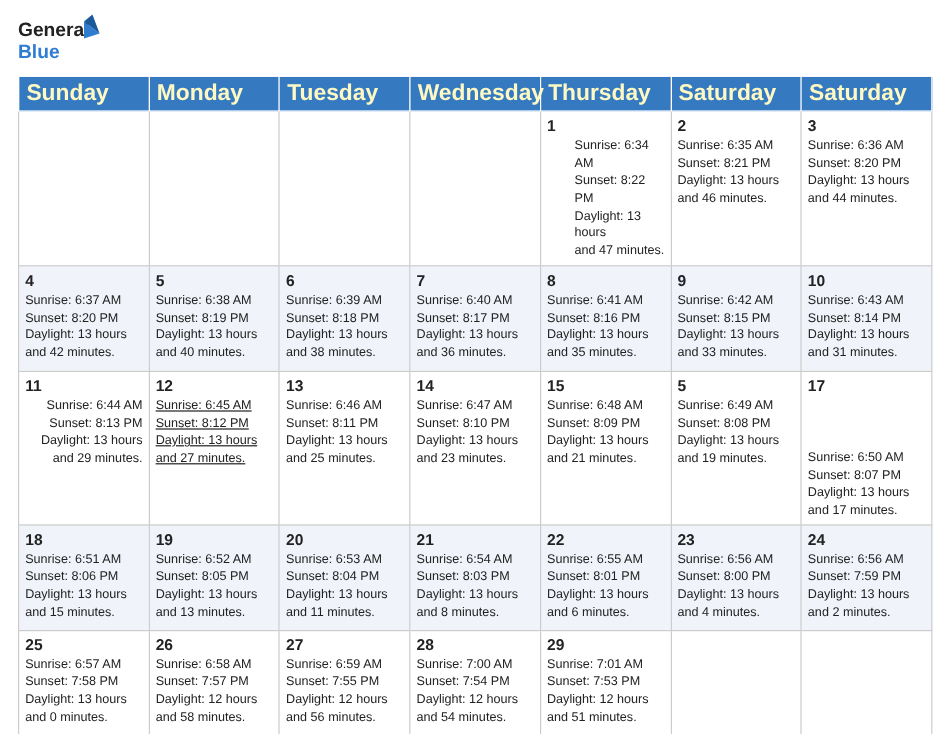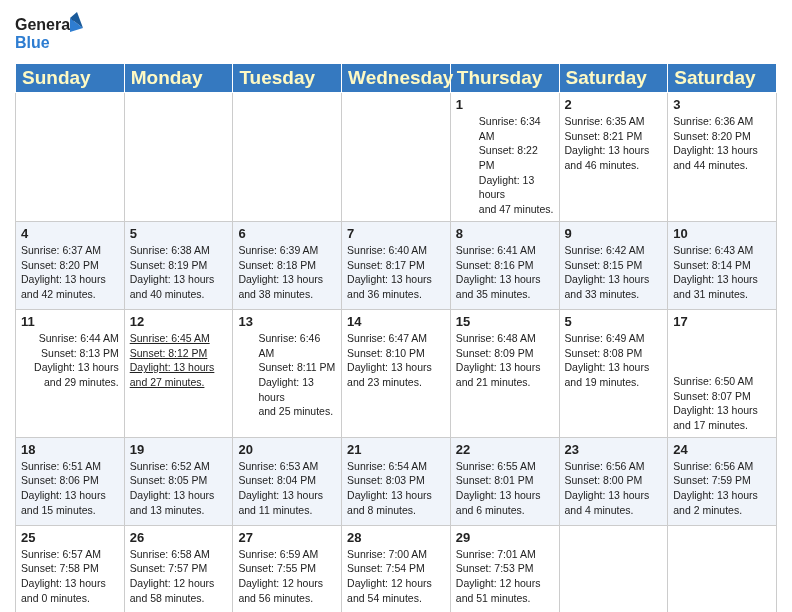--- a/index.html
+++ b/index.html
@@ -192,21 +192,21 @@
         </td>
         <td>
           <span class="day-number">12</span>
           <div class="day-info" style="white-space: pre-line; text-decoration: underline;">Sunrise: 6:45 AM
 Sunset: 8:12 PM
 Daylight: 13 hours
 and 27 minutes.</div>
         </td>
         <td>
           <span class="day-number">13</span>
-          <div class="day-info" style="white-space: pre-line; margin-left: 20px;">Sunrise: 6:46 AM
+          <div class="day-info" style="white-space: pre-line;">Sunrise: 6:46 AM
 Sunset: 8:11 PM
 Daylight: 13 hours
 and 25 minutes.</div>
         </td>
         <td>
           <span class="day-number">14</span>
           <div class="day-info" style="white-space: pre-line;">Sunrise: 6:47 AM
 Sunset: 8:10 PM
 Daylight: 13 hours
 and 23 minutes.</div>

